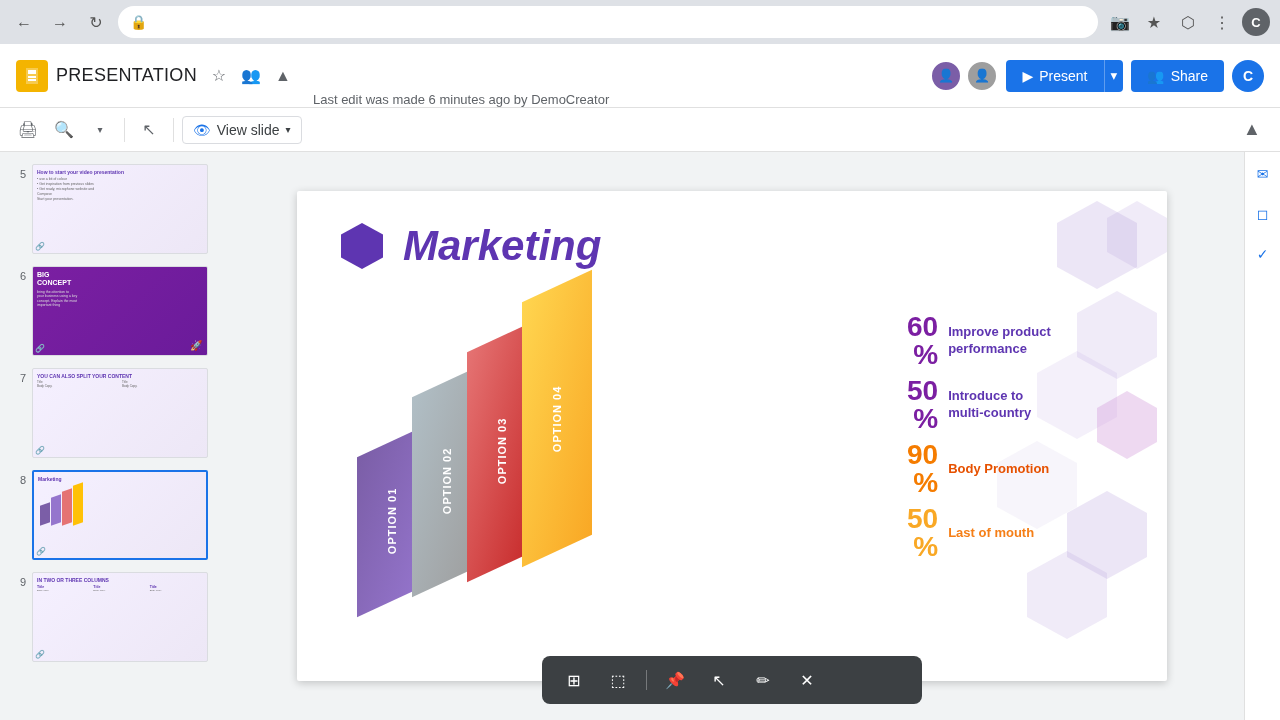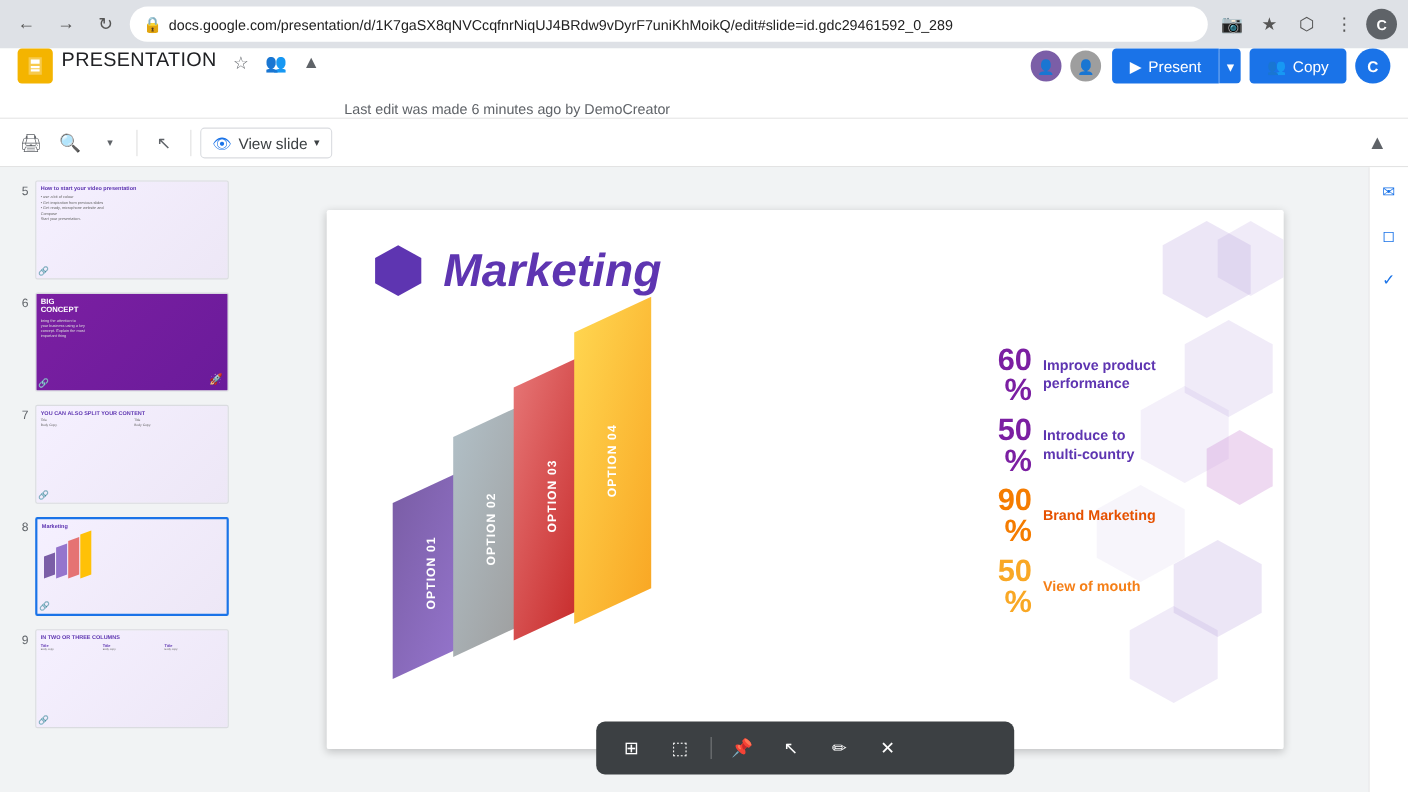--- a/index.html
+++ b/index.html
@@ -55,21 +55,21 @@
       background: #5f6368;
       display: flex; align-items: center; justify-content: center;
       color: white; font-size: 13px; font-weight: bold;
     }
 
     
     .app-header {
       background: white;
       height: 64px;
       display: flex;
-      align-items: flex-start;
+      align-items: center;
       padding: 0 16px;
       gap: 8px;
       border-bottom: 1px solid #e0e0e0;
     }
     .app-logo {
       width: 32px; height: 32px;
       background: #f4b400;
       border-radius: 4px;
       display: flex; align-items: center; justify-content: center;
       color: white; font-size: 18px; font-weight: bold;
@@ -378,21 +378,20 @@
   </style>
 </head>
 <body>
 
 <div class="browser-chrome">
   <button class="browser-nav-btn">←</button>
   <button class="browser-nav-btn">→</button>
   <button class="browser-nav-btn">↻</button>
   <div class="address-bar">
     <span style="color:#1a73e8; font-size:14px;">🔒</span>
-    <span class="address-bar-url">docs.google.com/presentation/d/1K7gaSX8qNVCcqfnrNiqUJ4BRdw9vDyrF7uniKhMoikQ/edit#slide=id.gdc29461592_0_289</span>
   </div>
   <div class="browser-actions">
     <button class="browser-action-btn">📷</button>
     <button class="browser-action-btn">★</button>
     <button class="browser-action-btn">⬡</button>
     <button class="browser-action-btn">⋮</button>
     <div class="profile-circle">C</div>
   </div>
 </div>
 
@@ -420,21 +419,21 @@
     </div>
     <div style="display:flex;">
       <button class="present-btn">
         <span>▶</span>
         <span>Present</span>
       </button>
       <button class="present-dropdown">▾</button>
     </div>
     <button class="share-btn">
       <span>👥</span>
-      <span>Copy</span>
+      <span>Share</span>
     </button>
     <div class="user-avatar">C</div>
   </div>
 </div>
 
 <div class="toolbar">
   <button class="toolbar-btn">🖨</button>
   <button class="toolbar-btn">🔍</button>
   <button class="toolbar-btn" style="font-size:10px;">▾</button>
   <div class="toolbar-separator"></div>
@@ -668,29 +667,29 @@
                 <div style="font-size:28px; font-weight:bold; color:#7b1fa2; line-height:1;">%</div>
               </div>
               <div class="legend-text">Introduce to<br>multi-country</div>
             </div>
 
             <div class="legend-item">
               <div style="text-align:right;">
                 <div style="font-size:28px; font-weight:bold; color:#f57c00; line-height:1;">90</div>
                 <div style="font-size:28px; font-weight:bold; color:#f57c00; line-height:1;">%</div>
               </div>
-              <div class="legend-text" style="color:#e65100;">Brand Marketing</div>
+              <div class="legend-text" style="color:#e65100;">Body Promotion</div>
             </div>
 
             <div class="legend-item">
               <div style="text-align:right;">
                 <div style="font-size:28px; font-weight:bold; color:#f9a825; line-height:1;">50</div>
                 <div style="font-size:28px; font-weight:bold; color:#f9a825; line-height:1;">%</div>
               </div>
-              <div class="legend-text" style="color:#f57f17;">View of mouth</div>
+              <div class="legend-text" style="color:#f57f17;">Last of mouth</div>
             </div>
 
           </div>
         </div>
 
       </div>
 
       <div style="position:absolute; bottom:10px; left:50%; transform:translateX(-50%); display:flex; gap:6px;">
         <div style="width:8px; height:8px; border-radius:50%; background:#aaa;"></div>
         <div style="width:8px; height:8px; border-radius:50%; background:#555;"></div>

